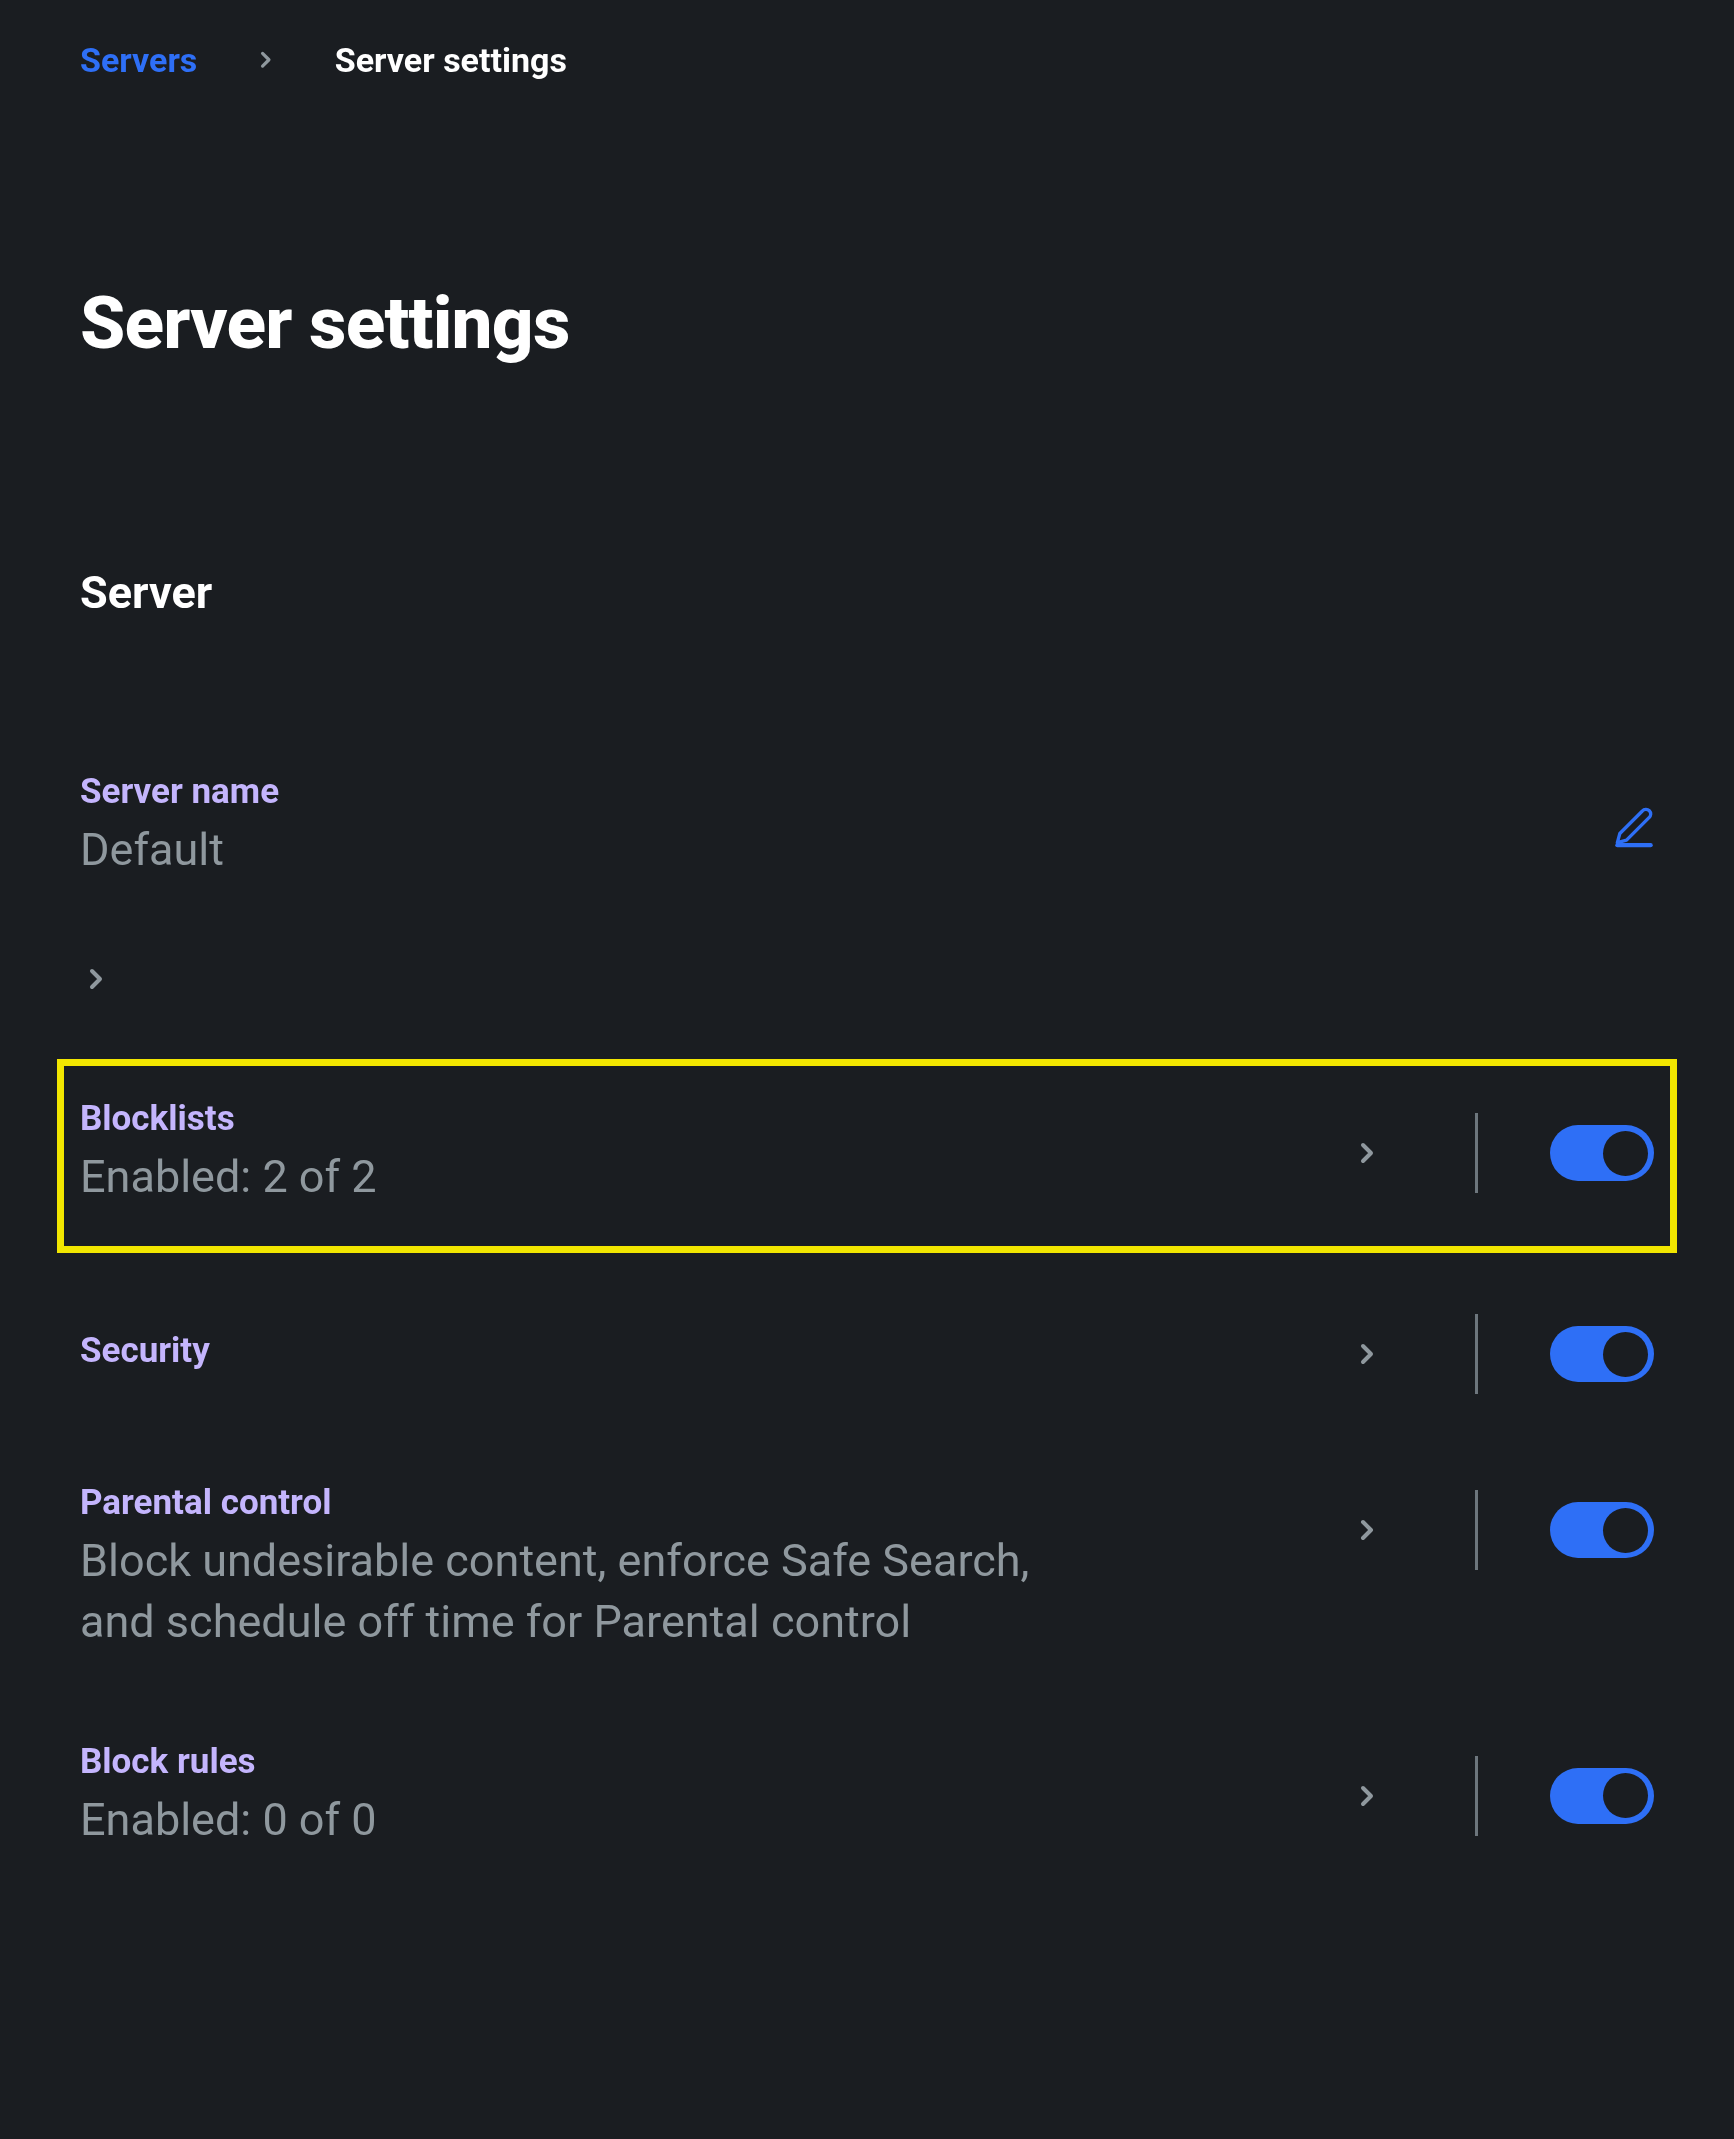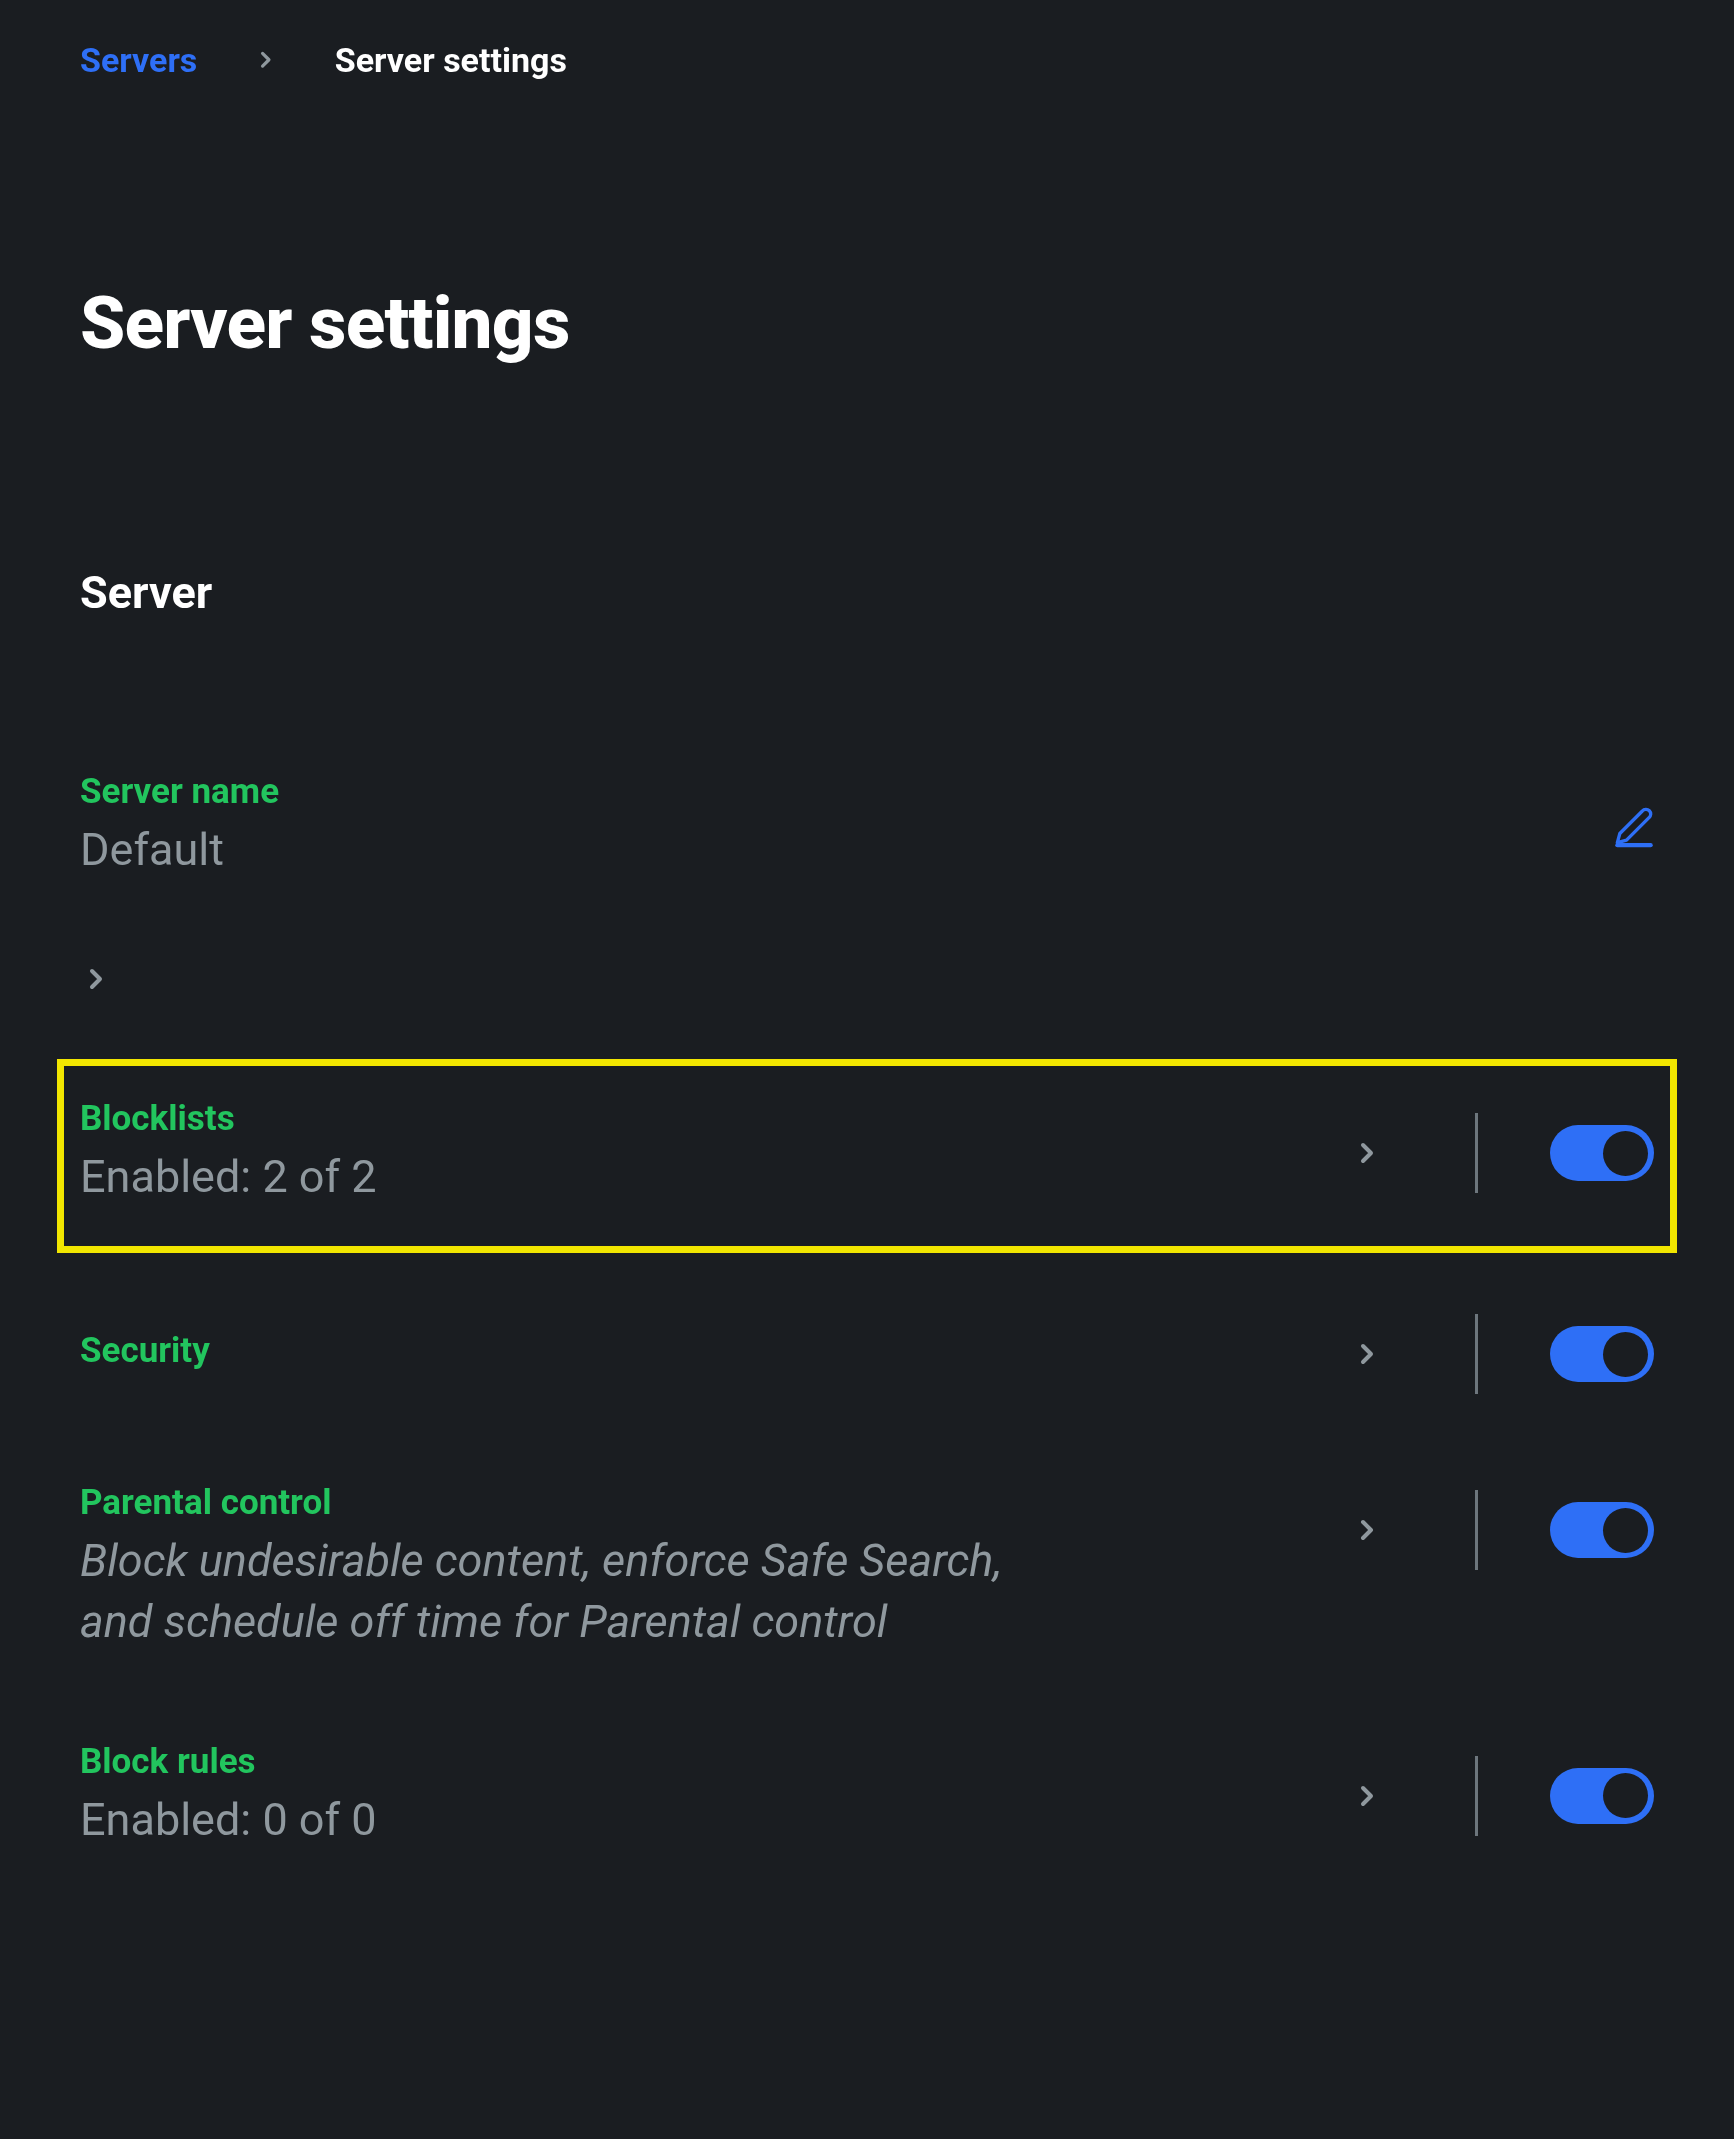--- a/index.html
+++ b/index.html
@@ -54,21 +54,21 @@
     padding: 40px 0;
     min-height: 132px;
   }
   .setting-text {
     flex: 1;
     min-width: 0;
   }
   .setting-label {
     font-size: 35px;
     font-weight: 700;
-    color: #22c55e;
+    color: #c4b5fd;
     margin-bottom: 8px;
   }
   .setting-value {
     font-size: 45px;
     font-weight: 400;
     color: #8f989e;
     line-height: 1.35;
   }
   .setting-actions {
     display: flex;
@@ -115,21 +115,20 @@
     width: calc(100% + 46px);
   }
   .highlight-box .setting-row {
     padding: 32px 0 38px 0;
     min-height: 0;
   }
   .row-gap-sm { padding-top: 32px; padding-bottom: 32px; }
   .row-gap-md { padding-top: 44px; padding-bottom: 44px; }
   .multi-line .setting-value {
     max-width: 958px;
-    font-style: italic;
   }
 </style>
 </head>
 <body>
 
 <div class="container">
 
   <nav class="breadcrumb">
     <a href="#" class="breadcrumb-link">Servers</a>
     <span class="breadcrumb-chevron">

